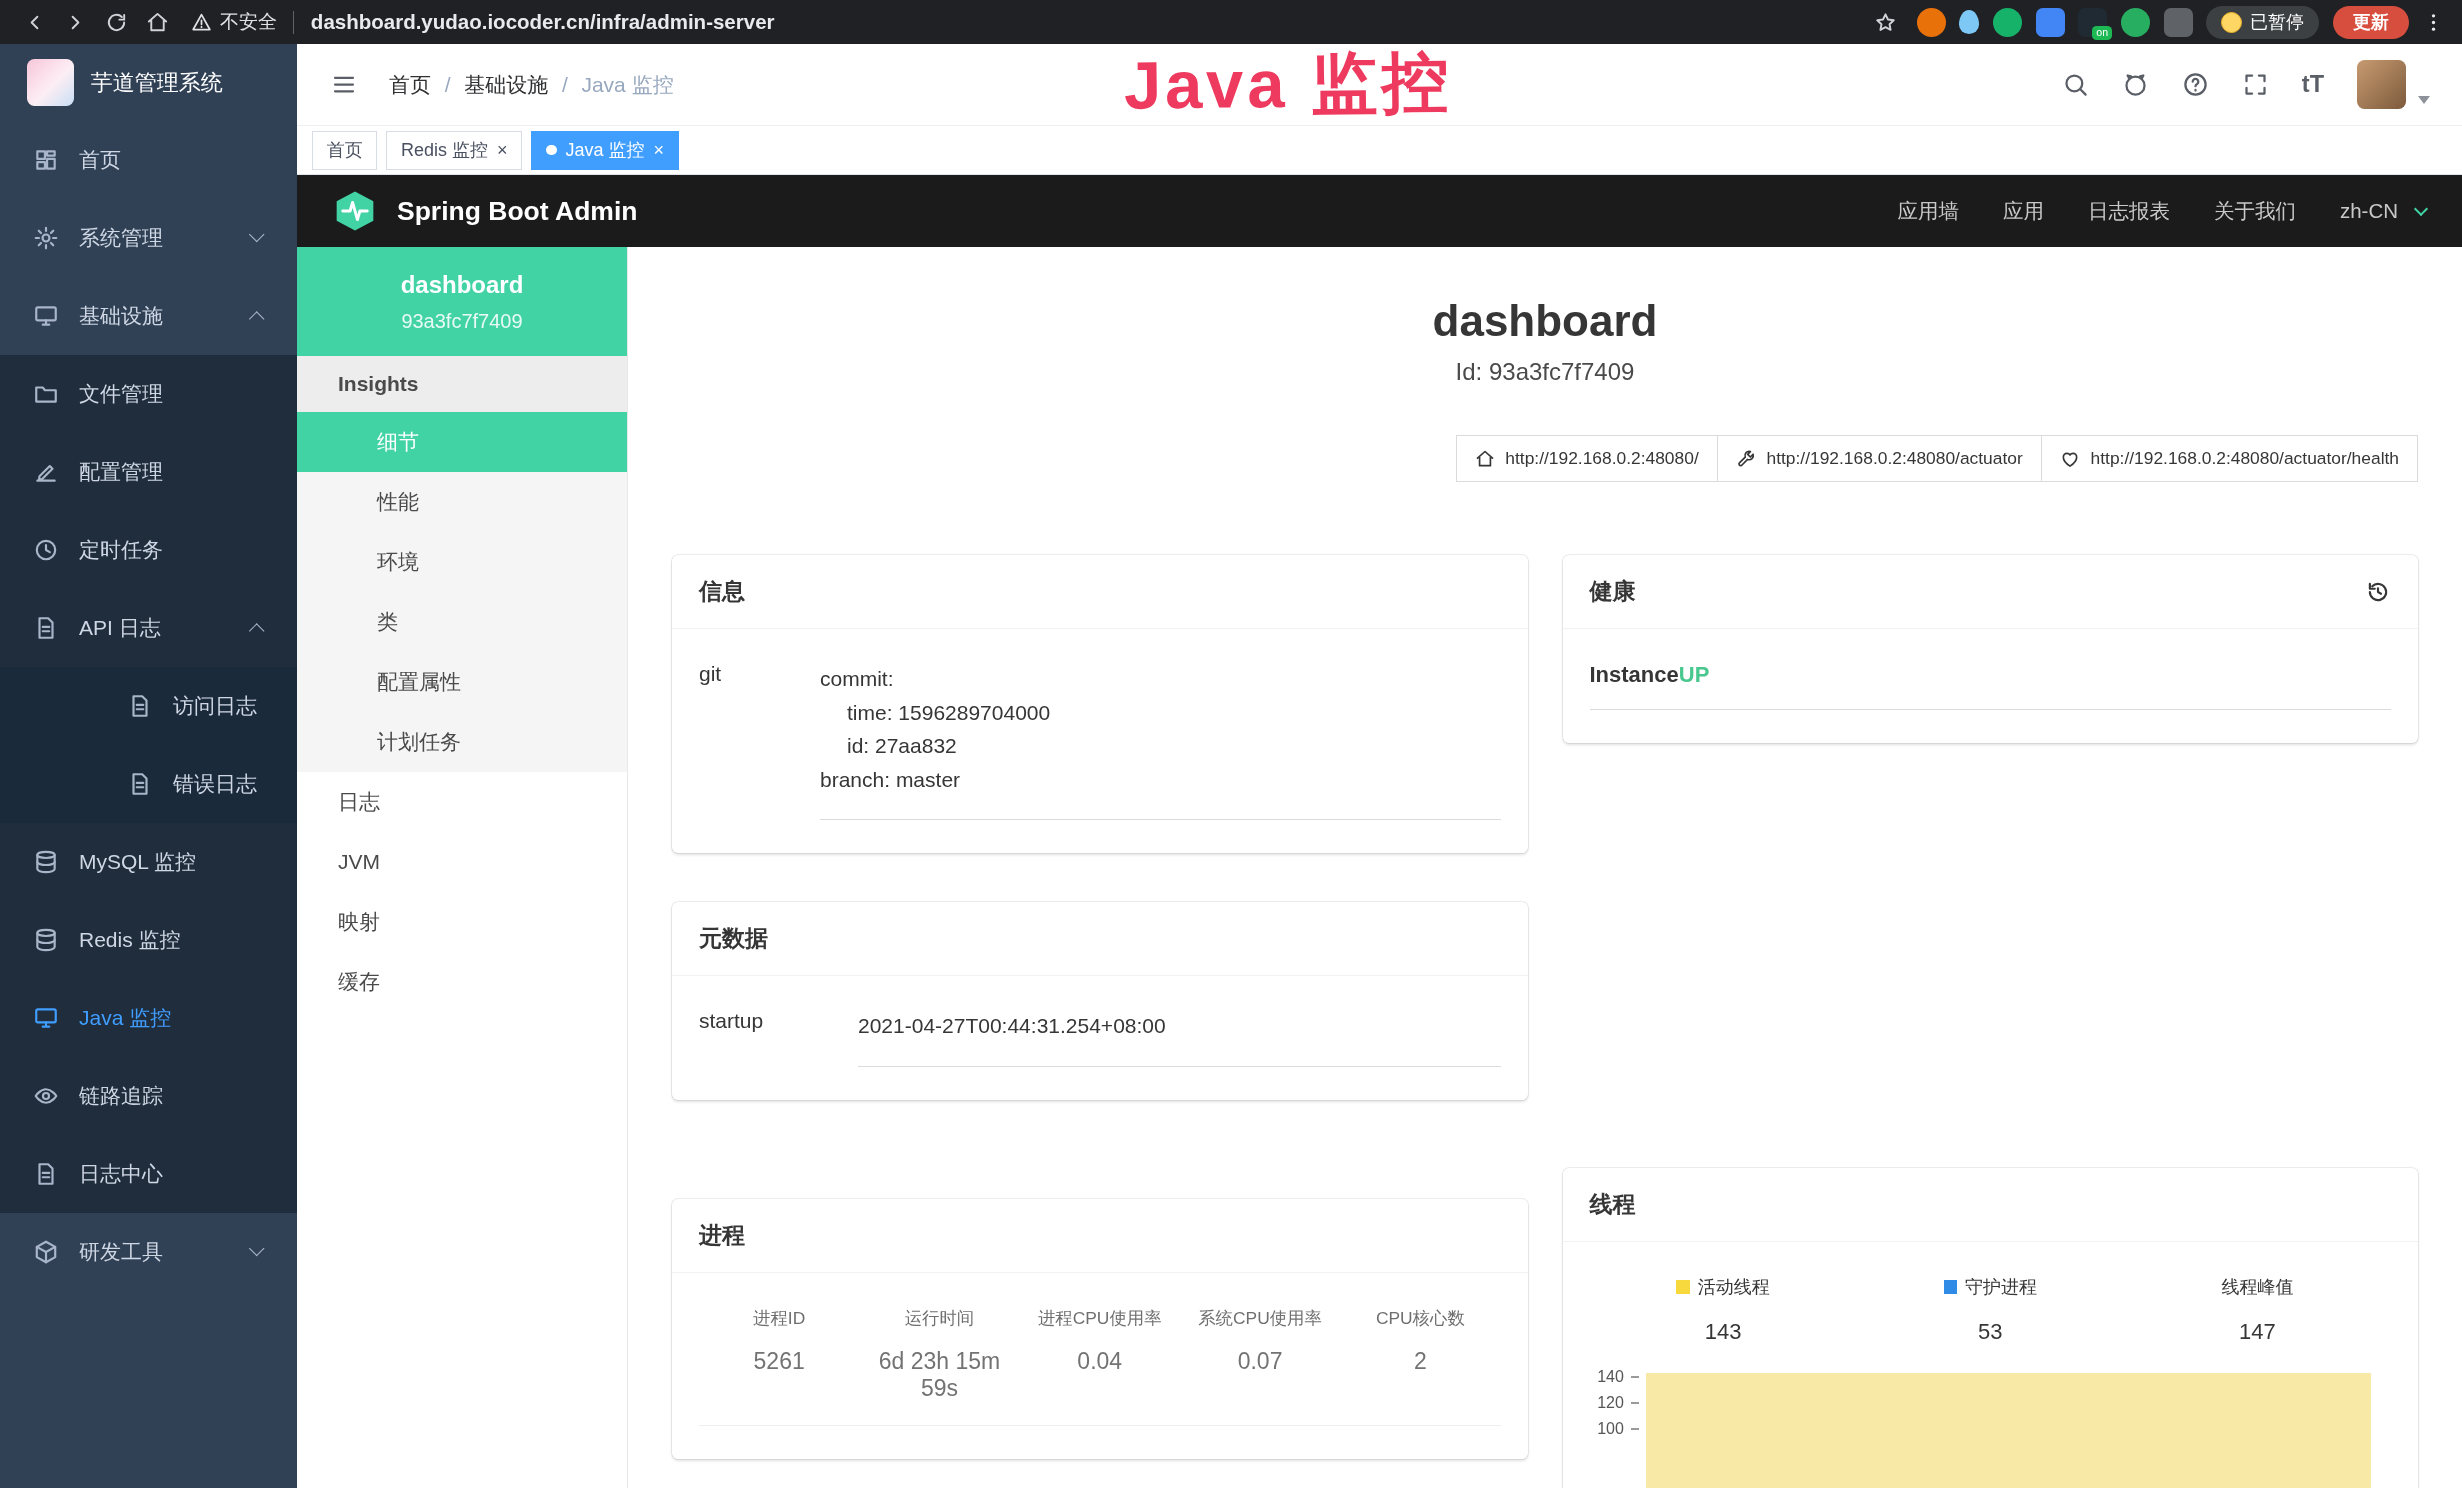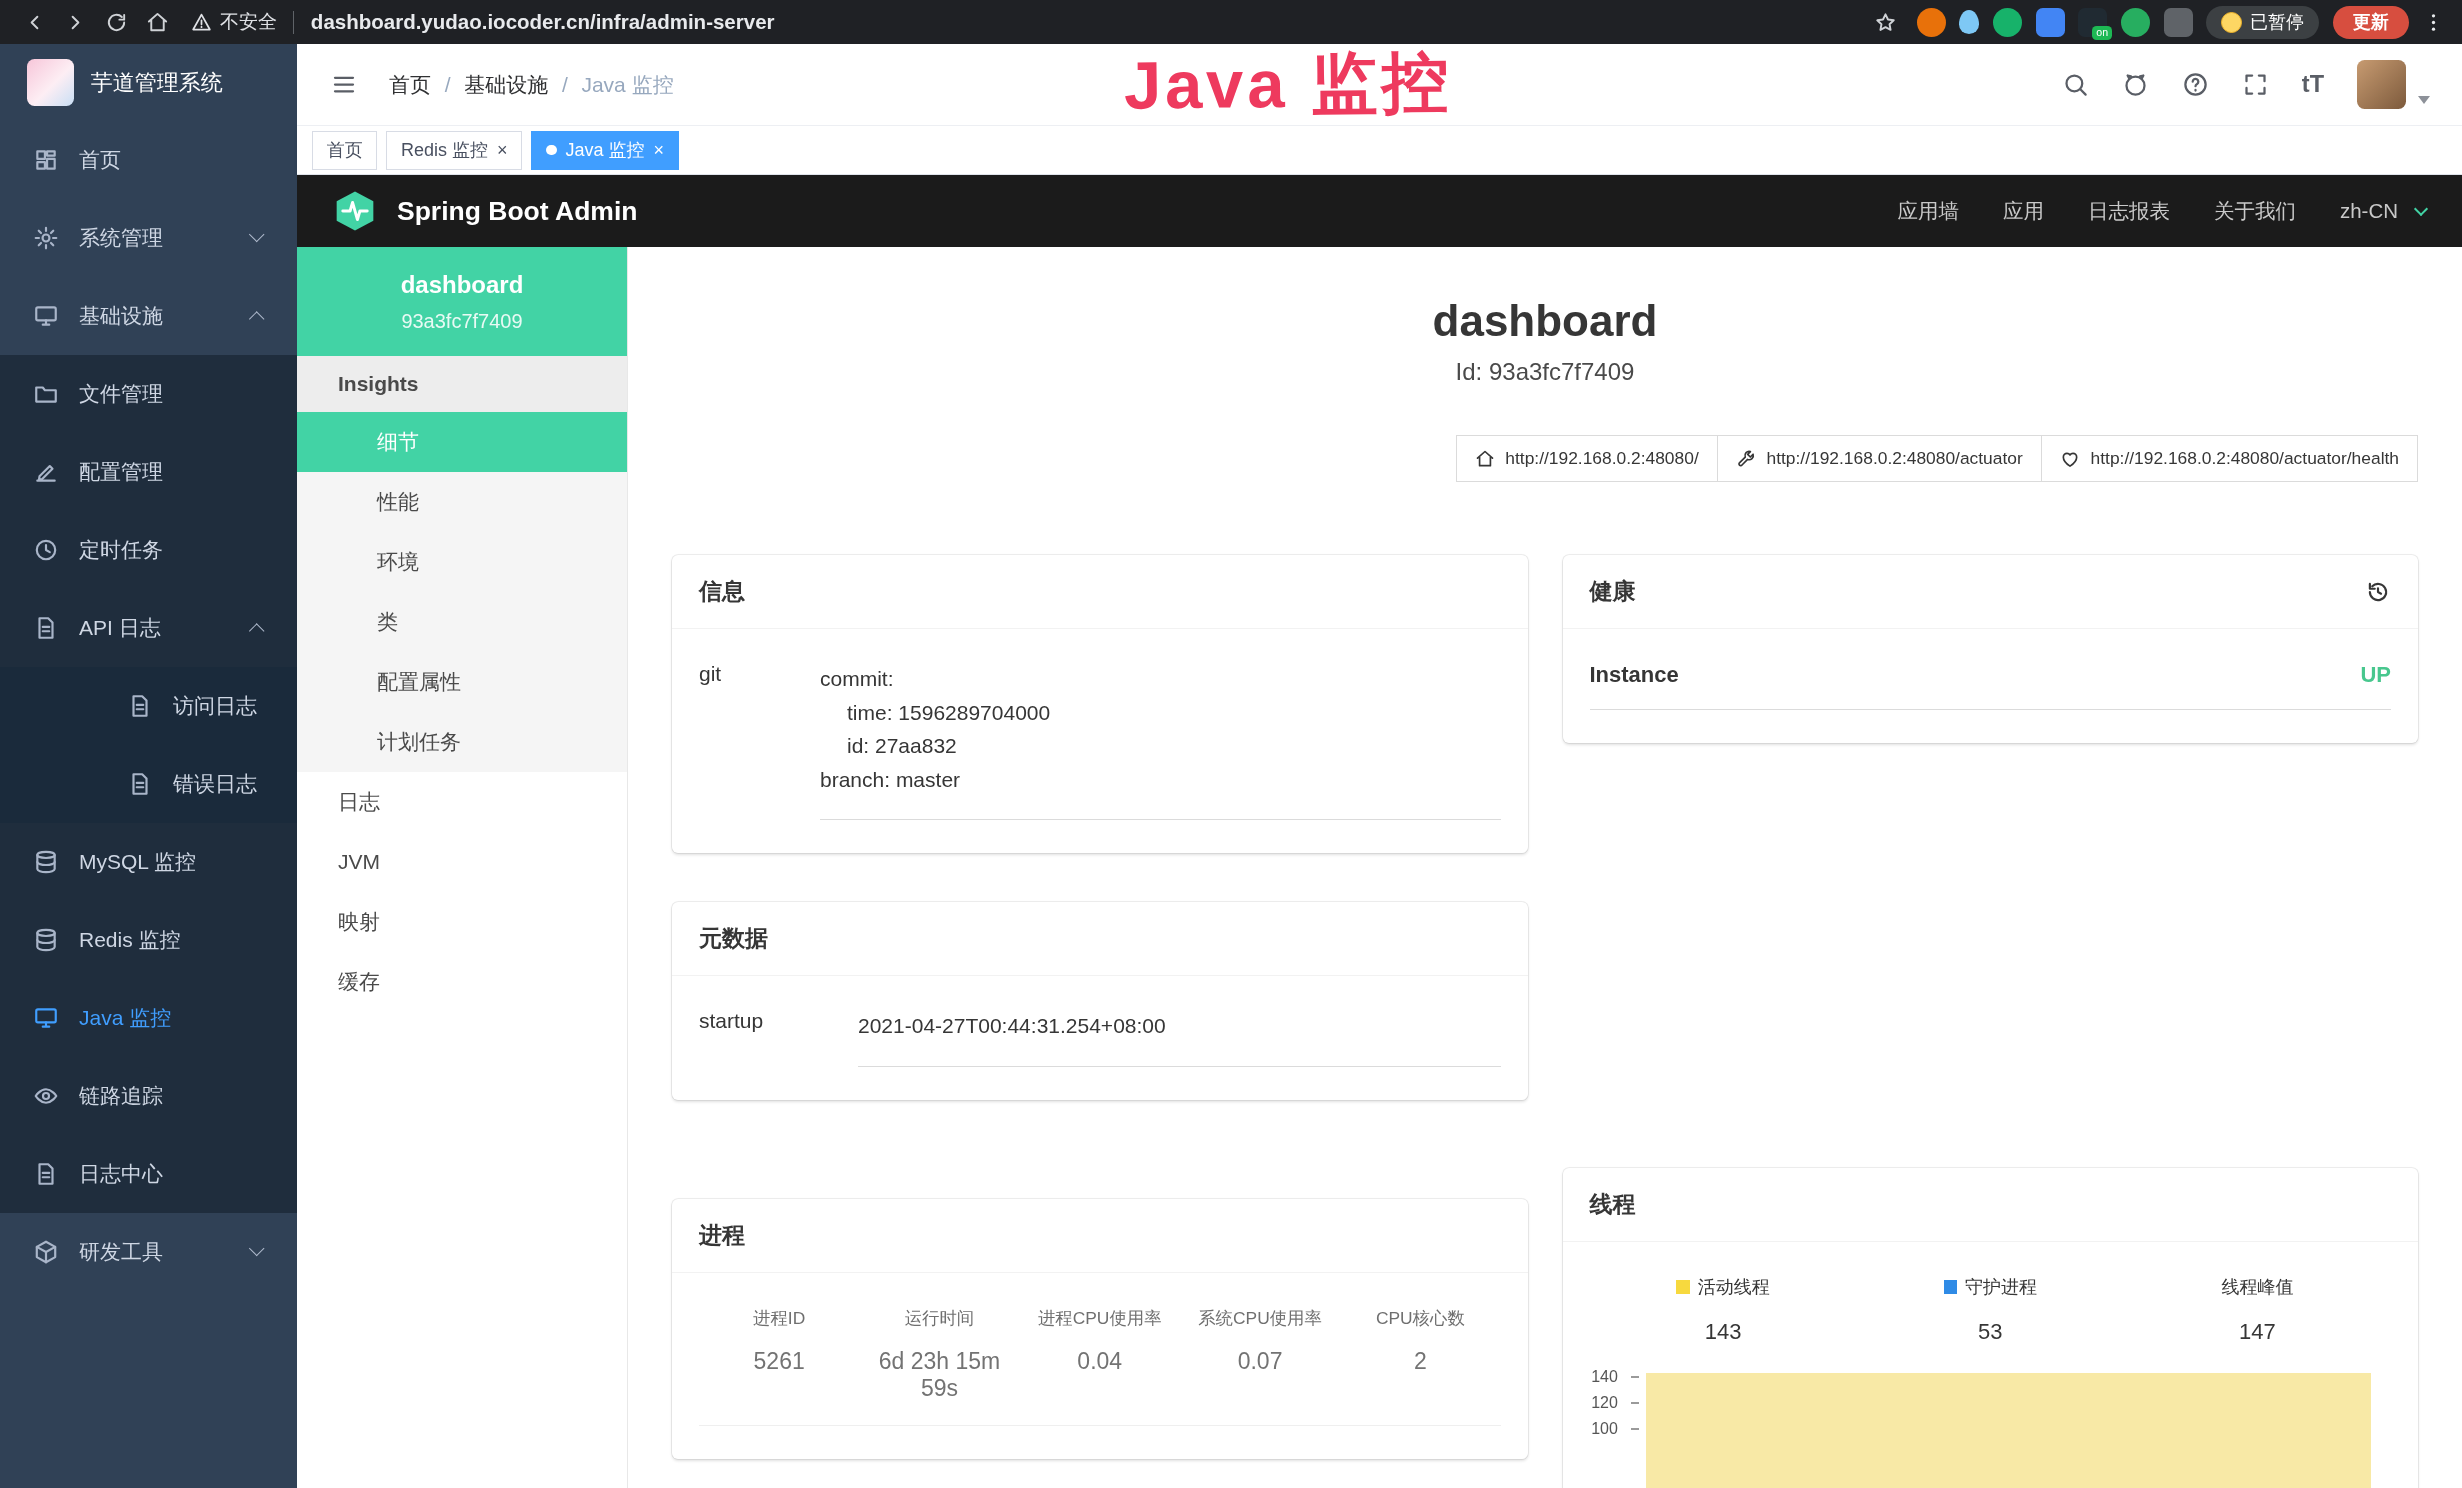--- a/index.html
+++ b/index.html
@@ -96,37 +96,37 @@
 .card-h svg{width:26px;height:26px;color:#363636}
 .card-b{padding:33px 27px}
 .kv{display:flex;font-size:21px;color:#363636}
 .kv-k{width:121px;flex-shrink:0}
 .meta-k{width:159px}
 .kv-v{flex:1;border-bottom:0.8px solid #dbdbdb;padding-bottom:23px;line-height:1.6}
 .ind{padding-left:27px}
 .mt-meta{margin-top:49px}
 .mt-proc{margin-top:99px}
 .mt-threads{margin-top:425px}
-.hrow{display:flex;justify-content:space-between;align-items:center;border-bottom:0.8px solid #dbdbdb;padding-bottom:21px;font-size:22px}
+.hrow{display:flex;align-items:center;border-bottom:0.8px solid #dbdbdb;padding-bottom:21px;font-size:22px}
 .hkey{font-weight:700;color:#363636}
 .up{color:#48c78e;font-weight:700}
 .stats{display:flex;border-bottom:0.8px solid #efefef;padding-bottom:23px}
 .stat{flex:1;text-align:center}
 .stat-l{font-size:17.4px;color:#6f6f6f}
 .stat-v{font-size:23px;color:#737373;margin-top:18px}
 .legend{display:flex}
 .leg{flex:1;text-align:center}
 .leg-l{font-size:18px;color:#363636;display:flex;align-items:center;justify-content:center;gap:7.6px}
 .sw{width:13.7px;height:13.7px;display:inline-block}
 .sw-y{background:#f7d93e}
 .sw-b{background:#2f8be6}
 .leg-v{font-size:22px;color:#363636;margin-top:20px}
 .chart{display:flex;margin-top:26px;height:129px}
 .yax{width:49px;position:relative;font-size:16px;color:#555}
-.tick{position:absolute;right:0;display:flex;align-items:center;gap:13px;transform:translateY(-50%)}
+.tick{position:absolute;right:0;display:flex;align-items:center;gap:7px;transform:translateY(-50%)}
 .tick .tl{width:7.6px;height:1.5px;background:#9a9a9a}
 .t0{top:6px}.t1{top:32px}.t2{top:58px}
 .plot{flex:1;position:relative;margin-left:4.6px}
 .band{position:absolute;left:3px;right:20px;top:1.5px;height:167px;background:#f8e9a6}
 </style>
 </head>
 <body>
 
 <svg width="0" height="0" style="position:absolute">
 <defs>

